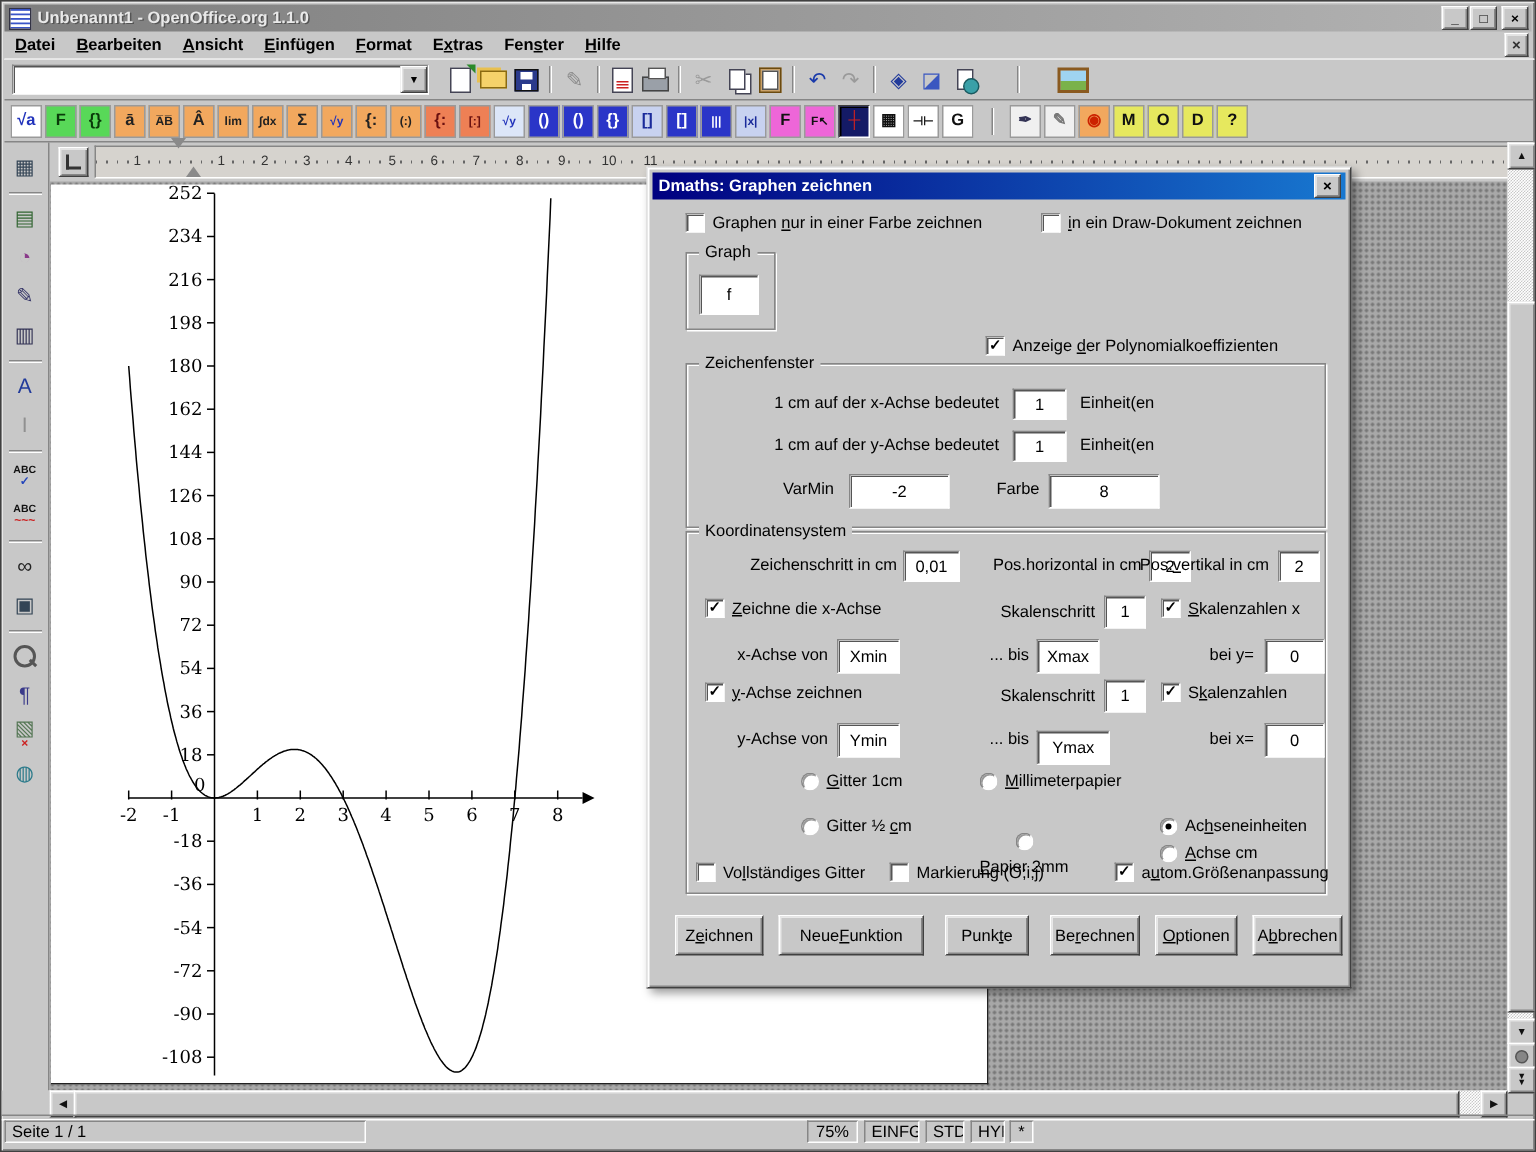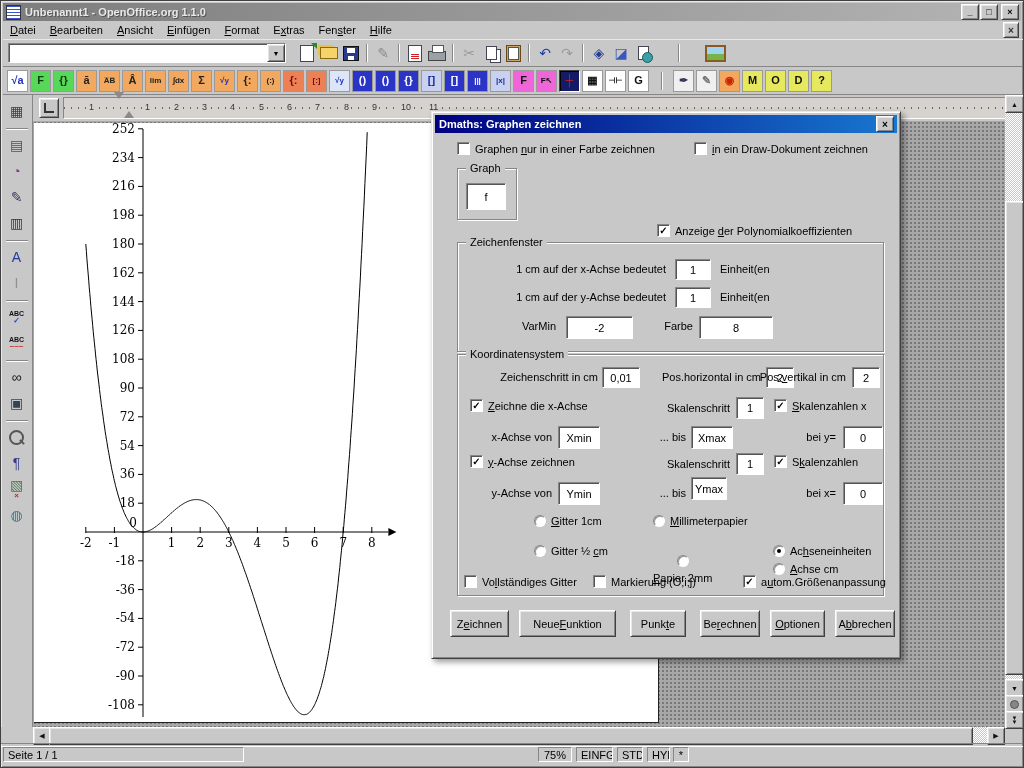--- a/index.html
+++ b/index.html
@@ -15,21 +15,21 @@
             background:linear-gradient(90deg,#7d7d7d,#b4b4b4);display:flex;align-items:center;}
   #title-icon{width:13px;height:13px;margin:0 4px 0 3px;background:#fff;border:1px solid #334;
               background-image:linear-gradient(#3a55c8 1px,transparent 1px);background-size:100% 3px;}
   #win-title{color:#e9e9e9;font-weight:bold;font-size:11px;text-shadow:1px 1px 0 #555;white-space:nowrap;}
   .wbtns{margin-left:auto;display:flex;gap:1px;margin-right:2px;}
   .wbtn{width:16px;height:14px;display:flex;align-items:center;justify-content:center;font-size:9px;font-weight:bold;}
   .wbtn.close{margin-left:2px;}
   
   #menubar{position:absolute;left:2px;top:20px;width:1020px;height:18px;display:flex;align-items:center;
            border-bottom:1px solid #fff;}
-  .mi{padding:16px 7px;white-space:nowrap;}
+  .mi{padding:16px 7px;white-space:nowrap;font-weight:bold;}
   #doc-close{position:absolute;right:4px;top:1px;width:14px;height:14px;display:flex;align-items:center;
              justify-content:center;font-size:10px;font-weight:bold;color:#333;}
   
   #funcbar{position:absolute;left:2px;top:38px;width:1020px;height:28px;display:flex;align-items:center;
            border-top:1px solid #e8e8e8;border-bottom:1px solid #868686;padding-left:5px;box-sizing:border-box;}
   #url-combo{width:276px;height:18px;display:flex;margin-right:10px;}
   #url-input{flex:1;border:none;outline:none;height:100%;font-size:11px;padding:0 2px;background:transparent;}
   #url-drop{width:16px;height:16px;margin:0;display:flex;align-items:center;justify-content:center;font-size:7px;}
   .fi{width:22px;height:20px;position:relative;display:flex;align-items:center;justify-content:center;}
   .fi .g{font-size:14px;line-height:1;}
@@ -511,21 +511,21 @@
       <span class="cb on" style="left:316px;top:100px;">
         <span class="cbbox">
             <span class="mark">✓</span>
           </span>
           <span>S<u>k</u>alenzahlen</span>
       </span>
 
       <span class="lbl r" style="left:8px;top:132px;width:86px;">y-Achse von</span>
       <span class="fld" style="left:100px;top:127px;width:42px;height:23px;">Ymin</span>
       <span class="lbl r" style="left:160px;top:132px;width:68px;">... bis</span>
-      <span class="fld" style="left:233px;top:122px;width:36px;height:23px;">Ymax</span>
+      <span class="fld" style="left:233px;top:132px;width:49px;height:23px;">Ymax</span>
       <span class="lbl r" style="left:300px;top:132px;width:78px;">bei x=</span>
       <span class="fld" style="left:385px;top:127px;width:40px;height:23px;">0</span>
 
       <span class="radio" style="left:76px;top:160px;">
         <span class="rbox"></span>
           <span><u>G</u>itter 1cm</span>
       </span>
       <span class="radio" style="left:195px;top:160px;">
         <span class="rbox"></span>
           <span><u>M</u>illimeterpapier</span>

